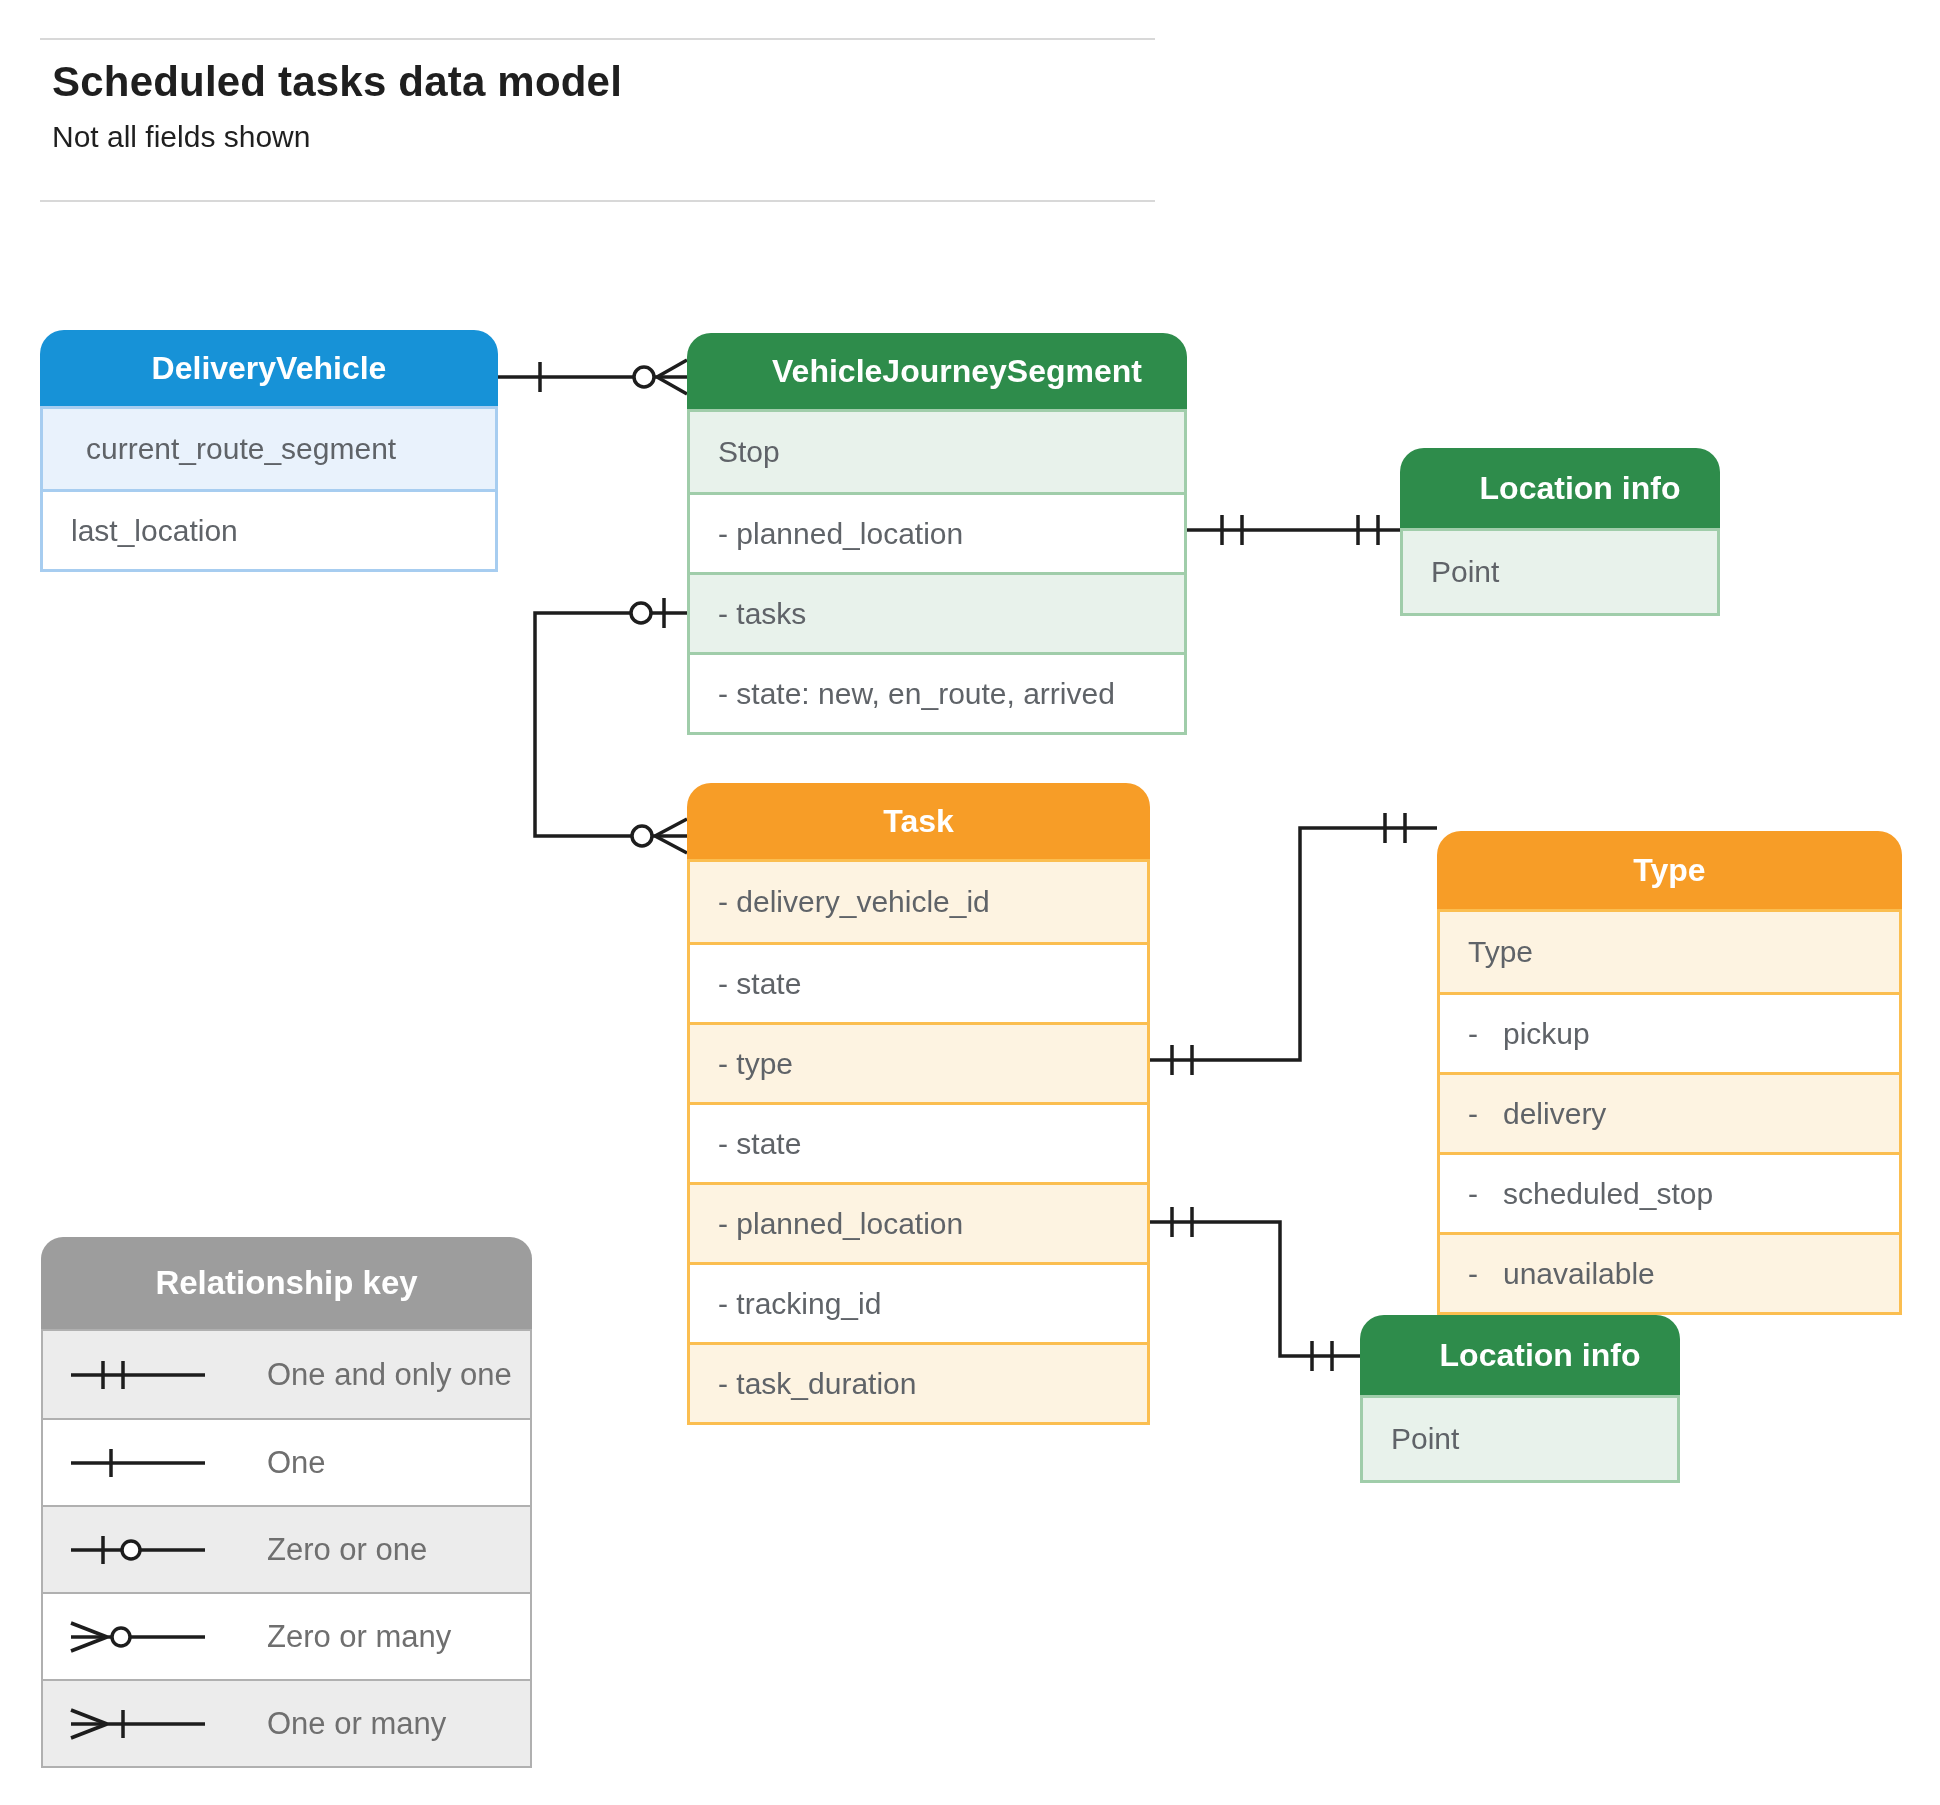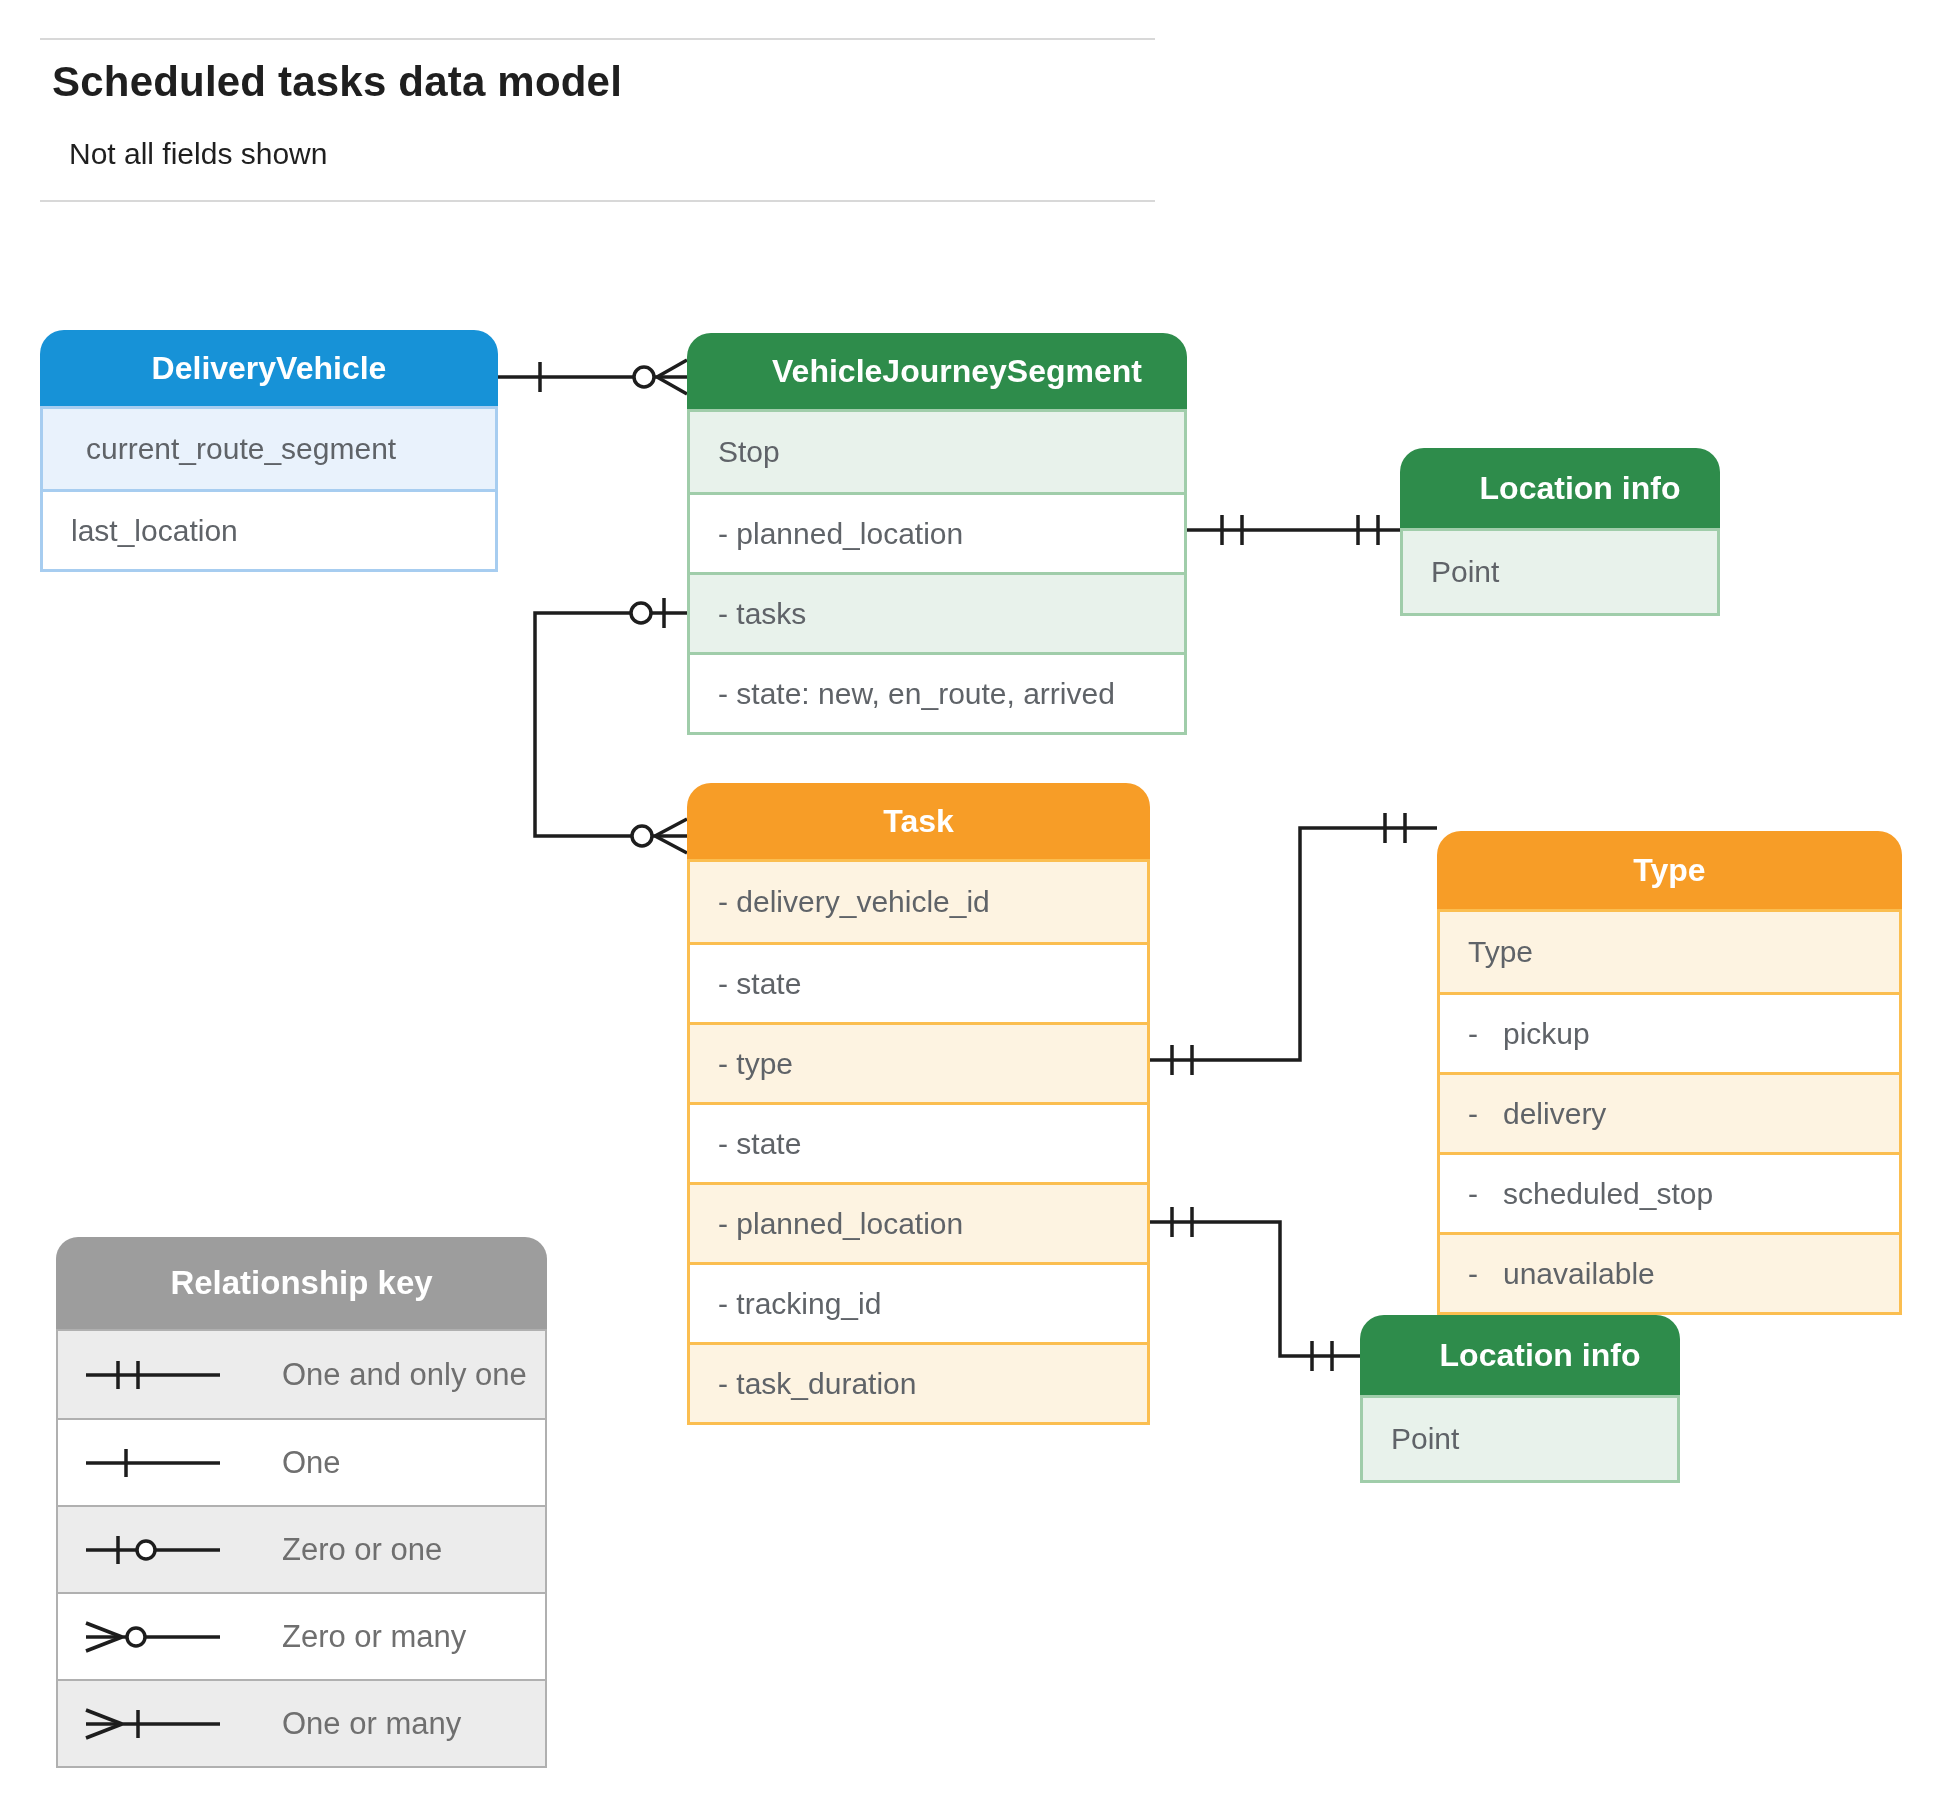--- a/index.html
+++ b/index.html
@@ -2,21 +2,21 @@
 <html style="--blue-header: #1792d7; --blue-light: #e9f2fc; --blue-border: #a7cdf0; --green-header: #2e8c4b; --green-light: #e8f2eb; --green-border: #a0cdaa; --orange-header: #f79d27; --orange-light: #fdf3e1; --orange-border: #fbbe50; --gray-header: #9d9d9d; --gray-light: #ececec; --gray-border: #b0b0b0; --text-row: #5f6368; --text-legend: #6f6f6f; --connector: #1d1d1d;"><head>
 <meta charset="utf-8">
 <style>
   html,body{margin:0;padding:0;background:#fff;font-family:"Liberation Sans",sans-serif;}
   .canvas{position:relative;width:1940px;height:1805px;background:#fff;overflow:hidden;}
 
   .rule{position:absolute;left:40px;width:1115px;height:2px;background:#d8d8d8;}
   .rule-top{top:38px;}
   .rule-bottom{top:200px;}
   .page-title{position:absolute;left:52px;top:58px;margin:0;font-size:42px;font-weight:700;color:#1f1f1f;letter-spacing:0.2px;}
-  .page-subtitle{position:absolute;left:52px;top:120px;margin:17px;font-size:30px;font-weight:400;color:#1f1f1f;}
+  .page-subtitle{position:absolute;left:52px;top:120px;margin:0;font-size:30px;font-weight:400;color:#1f1f1f;}
 
   .entity{position:absolute;}
   .entity-header{height:76px;display:flex;align-items:center;justify-content:center;
     color:#fff;font-size:32px;font-weight:700;border-radius:24px 24px 0 0;}
   .entity-rows{border:3px solid #ccc;background:#fff;}
   .row{height:80px;display:flex;align-items:center;padding-left:28px;font-size:30px;
     color:var(--text-row);box-sizing:border-box;background:#fff;white-space:pre;}
   .row + .row{border-top:3px solid #ccc;}
 
   .ent-blue .entity-header{background:var(--blue-header);}
@@ -156,21 +156,21 @@
 
   <div class="entity ent-green ent-loc" style="left:1360px;top:1315px;width:320px;">
     <div class="entity-header">
       <span>Location info</span>
     </div>
     <div class="entity-rows">
       <div class="row tint"><span>Point</span></div>
     </div>
   </div>
 
-  <div class="legend" style="left:56px;top:1237px;width:491px;">
+  <div class="legend" style="left:41px;top:1237px;width:491px;">
     <div class="entity-header">
       <span>Relationship key</span>
     </div>
     <div class="legend-rows">
       <div class="legend-row tint">
         <svg class="sym" width="150" height="40" viewBox="0 0 150 40">
           <line x1="8" y1="20" x2="142" y2="20"></line>
             <line x1="40" y1="6" x2="40" y2="34"></line>
             <line x1="60" y1="6" x2="60" y2="34"></line>
         </svg>

